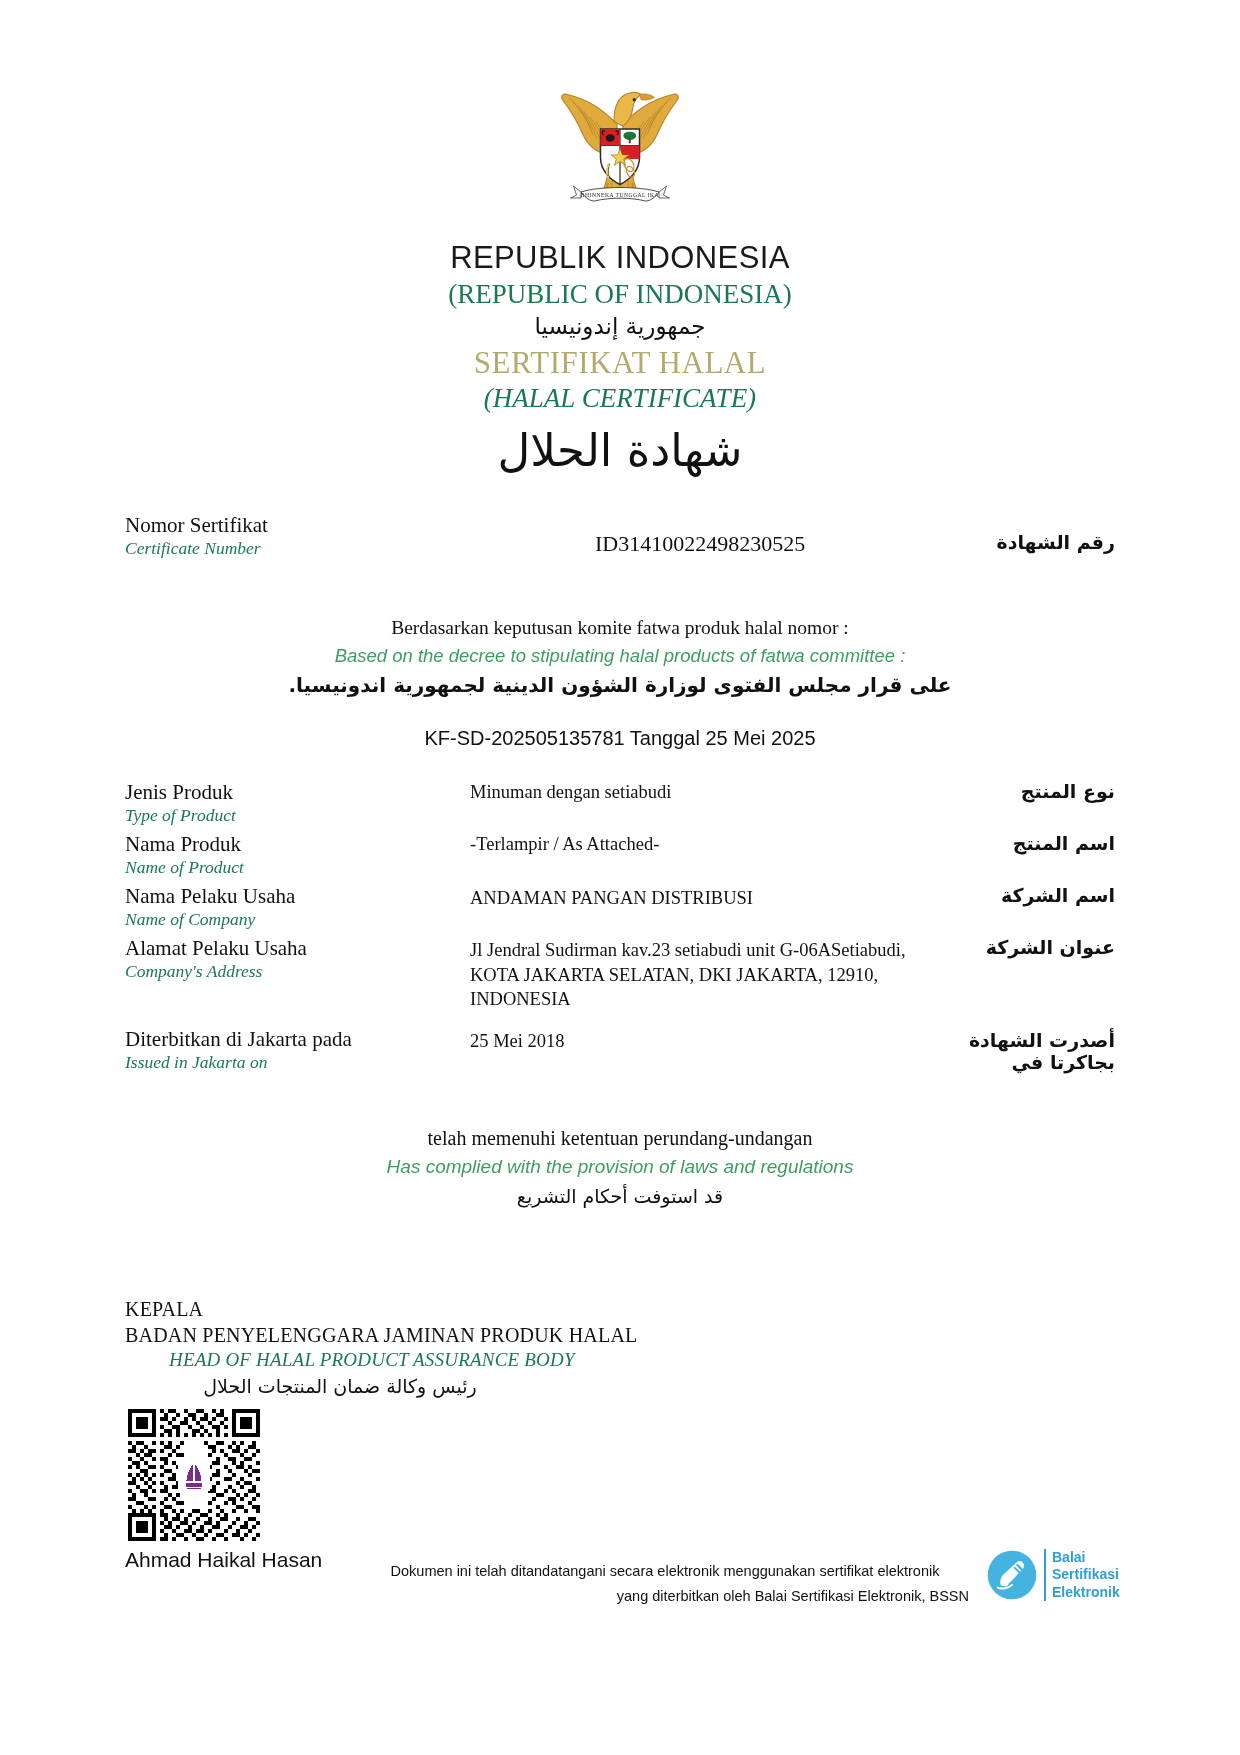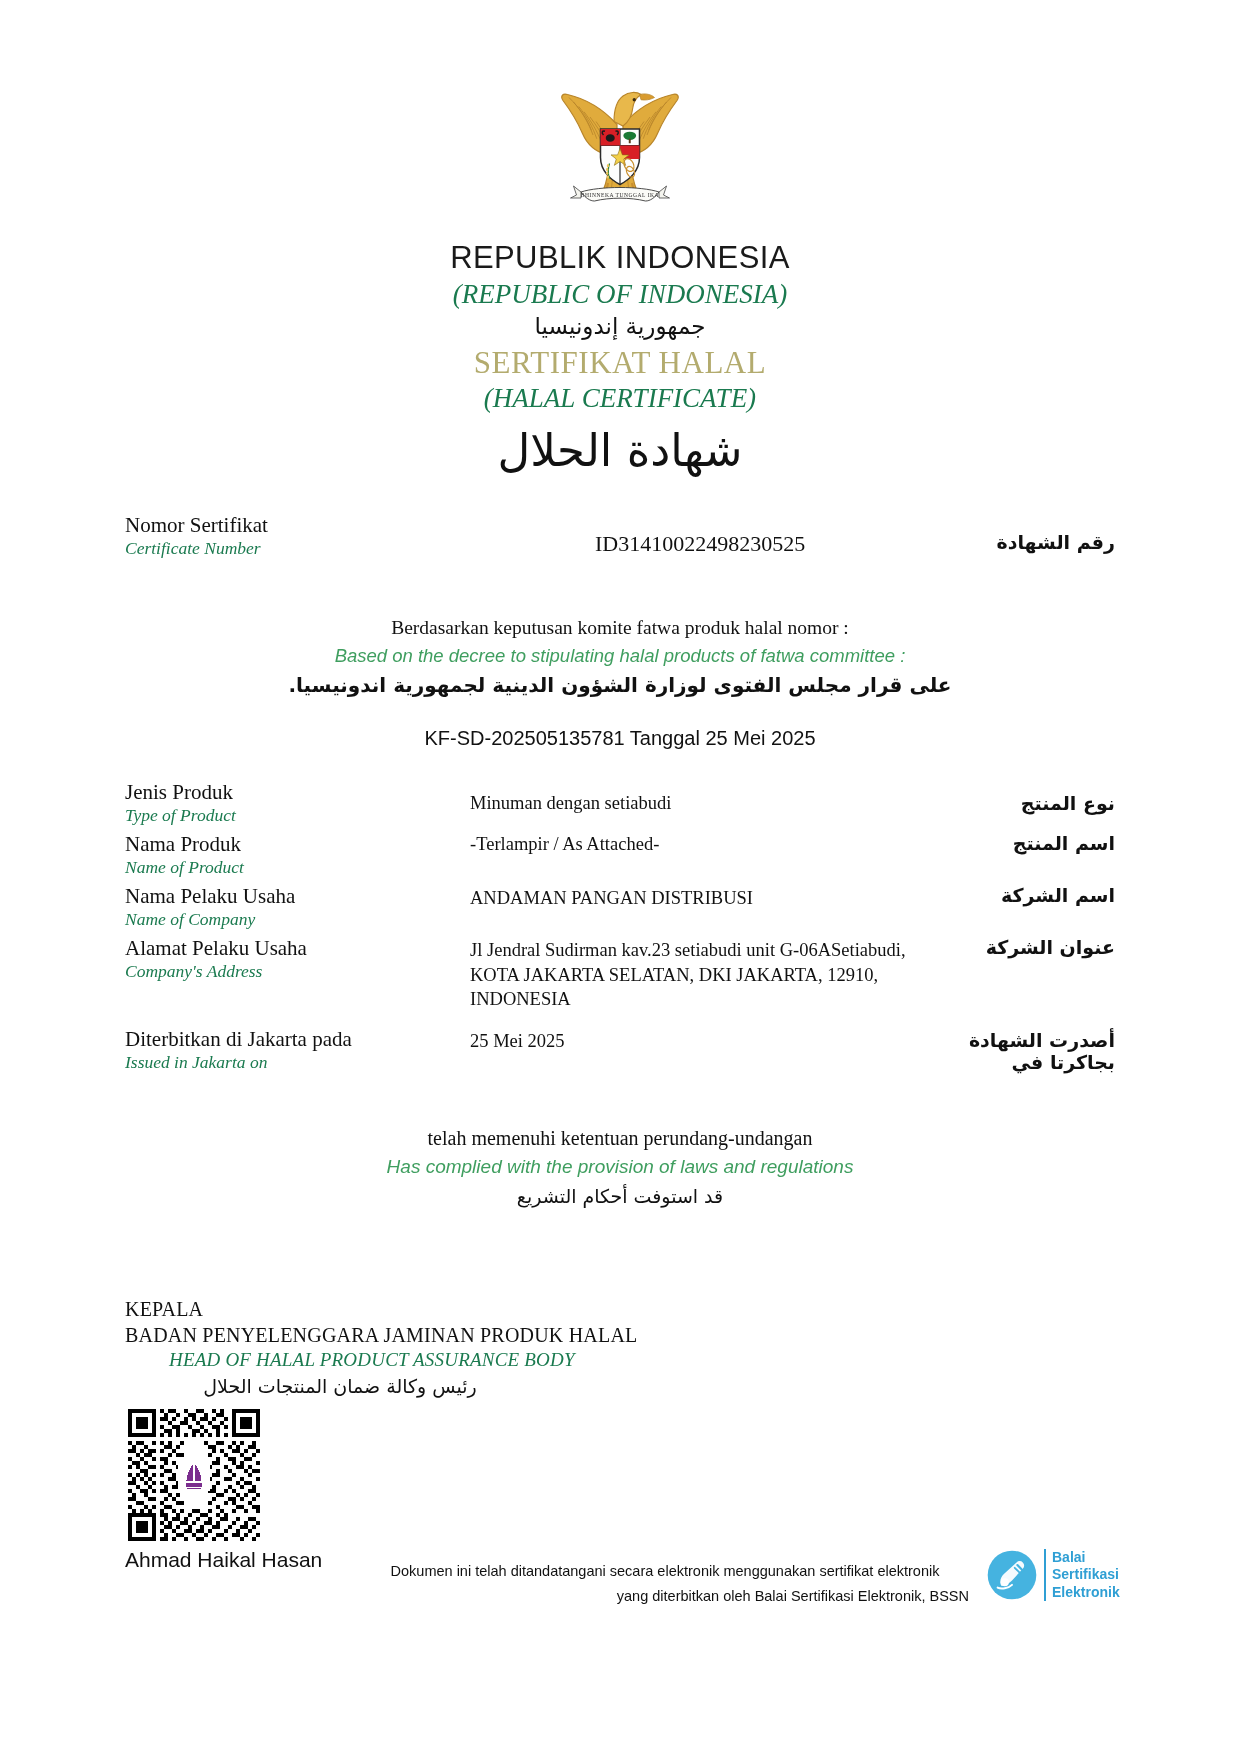--- a/index.html
+++ b/index.html
@@ -14,21 +14,21 @@
   .emblem-wrap{position:absolute;left:0;right:0;top:66px;display:flex;justify-content:center;}
   .emblem{width:150px;height:150px;}
 
   
   .header{position:absolute;left:0;right:0;top:240px;text-align:center;}
   .h-republik{
     font-family:"Liberation Sans", sans-serif;
     font-size:31px;letter-spacing:.4px;color:#1a1a1a;line-height:1.15;
   }
   .h-republic-en{
-    font-family:"Liberation Serif", serif;font-style:italic;
+    font-family:"Liberation Serif", serif;
     font-size:27px;color:#1a7a4f;line-height:1.2;margin-top:2px;
   }
   .h-ar{
     font-family:"DejaVu Sans", sans-serif;
     font-size:23px;color:#111;direction:rtl;line-height:1.35;margin-top:1px;
   }
   .h-sertifikat{
     font-family:"Liberation Serif", serif;
     font-size:31px;color:#b3ab6e;letter-spacing:.5px;line-height:1.2;margin-top:2px;
   }
@@ -62,21 +62,21 @@
   .decree .d1{font-size:19.5px;color:#111;line-height:1.5;}
   .decree .d2{font-family:"Liberation Sans", sans-serif;font-style:italic;font-size:18.5px;color:#3f9e5f;line-height:1.5;}
   .decree .d3{font-family:"DejaVu Sans", sans-serif;font-weight:bold;font-size:20px;color:#111;direction:rtl;line-height:1.55;}
 
   .decree-no{
     position:absolute;left:0;right:0;top:727px;text-align:center;
     font-family:"Liberation Sans", sans-serif;font-size:20px;color:#111;
   }
 
   
-  #row-type{top:780px;align-items:center;}
+  #row-type{top:780px;}
   #row-type .val{padding-left:45px;}
   #row-name{top:832px;}
   #row-name .val{padding-left:45px;}
   #row-company{top:884px;}
   #row-company .val{padding-left:45px;padding-top:2px;}
   #row-address{top:936px;}
   #row-address .val{padding-left:45px;padding-top:2px;}
 
   #row-issued{top:1027px;}
   #row-issued .val{padding-left:45px;padding-top:2px;}
@@ -262,21 +262,21 @@
     </div>
     <div class="val">Jl Jendral Sudirman kav.23 setiabudi unit G-06ASetiabudi, KOTA JAKARTA SELATAN, DKI JAKARTA, 12910, INDONESIA</div>
     <div class="ar">عنوان الشركة</div>
   </div>
 
   <div class="row" id="row-issued">
     <div class="lbl">
       <div class="id">Diterbitkan di Jakarta pada</div>
       <div class="en">Issued in Jakarta on</div>
     </div>
-    <div class="val">25 Mei 2025</div>
+    <div class="val">25 Mei 2018</div>
     <div class="ar">أصدرت الشهادة بجاكرتا في</div>
   </div>
 
   <div class="comply">
     <div class="c1">telah memenuhi ketentuan perundang-undangan</div>
     <div class="c2">Has complied with the provision of laws and regulations</div>
     <div class="c3">قد استوفت أحكام التشريع</div>
   </div>
 
   <div class="sig">

